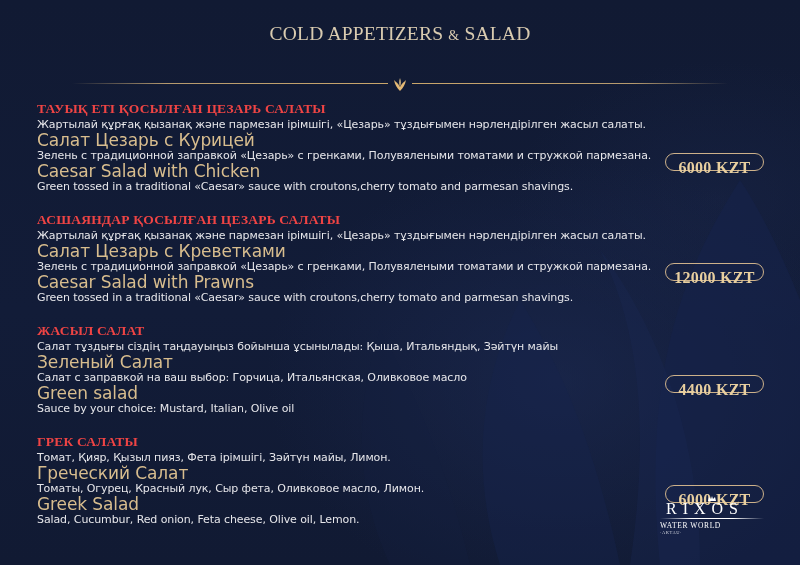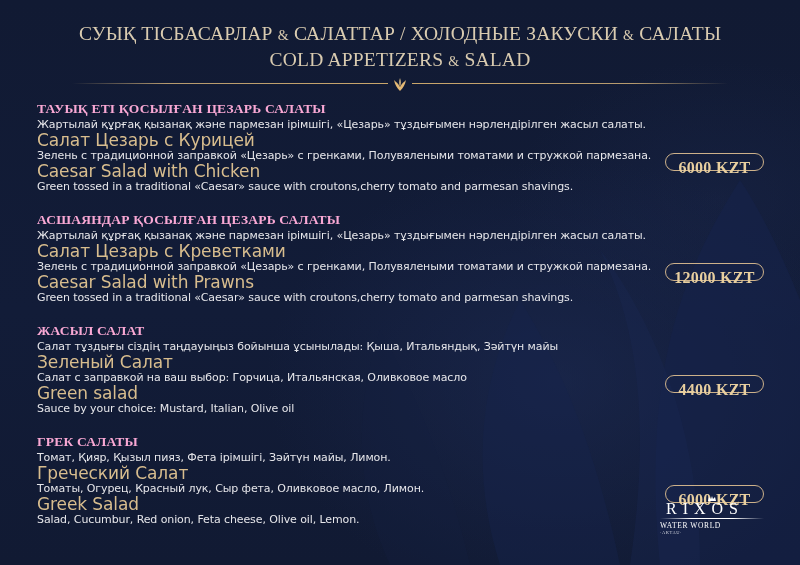--- a/index.html
+++ b/index.html
@@ -44,21 +44,21 @@
     .divider .ornament {
       position: absolute; left: 320px; top: -2px; width: 16px; height: 16px;
     }
 
     .menu-section {
       position: absolute; left: 37px; width: 600px;
     }
     .item-name {
       font-family: "Liberation Serif", "DejaVu Serif", serif;
       font-weight: bold;
-      font-size: 13.5px; color: #f9a8d4; letter-spacing: 0.2px;
+      font-size: 13.5px; color: #ef4444; letter-spacing: 0.2px;
       line-height: 16px; height: 16px;
     }
     .line {
       font-family: "DejaVu Sans", "Liberation Sans", sans-serif;
     }
     .desc {
       font-family: "DejaVu Sans", "Liberation Sans", sans-serif;
       font-size: 11px; color: #e6e6ea; line-height: 15.6px; height: 15.6px;
       white-space: nowrap; letter-spacing: -0.1px;
     }
@@ -111,21 +111,20 @@
 <div class="bg-deco">
   <svg width="800" height="565" viewBox="0 0 800 565">
     <path d="M740 180 C 690 260, 640 360, 660 565 L 800 565 L 800 300 C 780 250, 760 210, 740 180 Z" fill="#16224a" opacity="0.55"></path>
     <path d="M520 300 C 480 380, 470 470, 500 565 L 620 565 C 600 470, 570 380, 520 300 Z" fill="#17244c" opacity="0.45"></path>
     <path d="M600 250 C 640 330, 650 430, 630 565 L 700 565 C 700 440, 660 330, 600 250 Z" fill="#1a2852" opacity="0.35"></path>
     <path d="M380 330 C 350 420, 360 500, 390 565 L 470 565 C 450 480, 420 400, 380 330 Z" fill="#15203f" opacity="0.35"></path>
   </svg>
 </div>
 
 <div class="header">
-  <div class="title-line1"><span>СУЫҚ ТІСБАСАРЛАР </span><span class="amp">&amp;</span><span> САЛАТТАР / ХОЛОДНЫЕ ЗАКУСКИ </span><span class="amp">&amp;</span><span> САЛАТЫ</span></div>
   <div class="title-line2"><span>COLD APPETIZERS </span><span class="amp">&amp;</span><span> SALAD</span></div>
 </div>
 
 <div class="divider">
   <div class="line left"></div>
   <svg class="ornament" viewBox="0 0 16 16">
     <path d="M8 15 C 5 12, 3 9, 2 4 C 4 6, 6 7, 8 11 C 10 7, 12 6, 14 4 C 13 9, 11 12, 8 15 Z" fill="#e3b874"></path>
     <path d="M8 11 C 7 8, 7 5, 8 2 C 9 5, 9 8, 8 11 Z" fill="#f0cf8f"></path>
   </svg>
   <div class="line right"></div>

